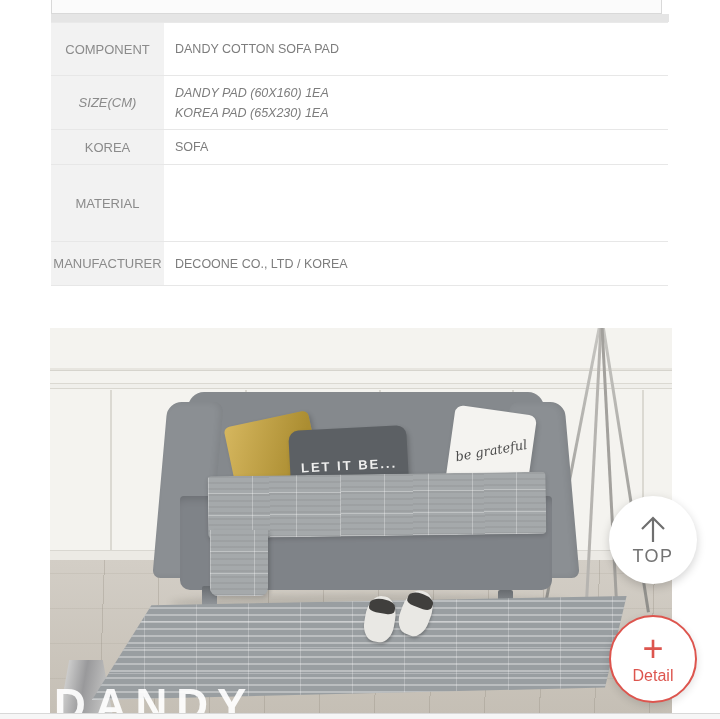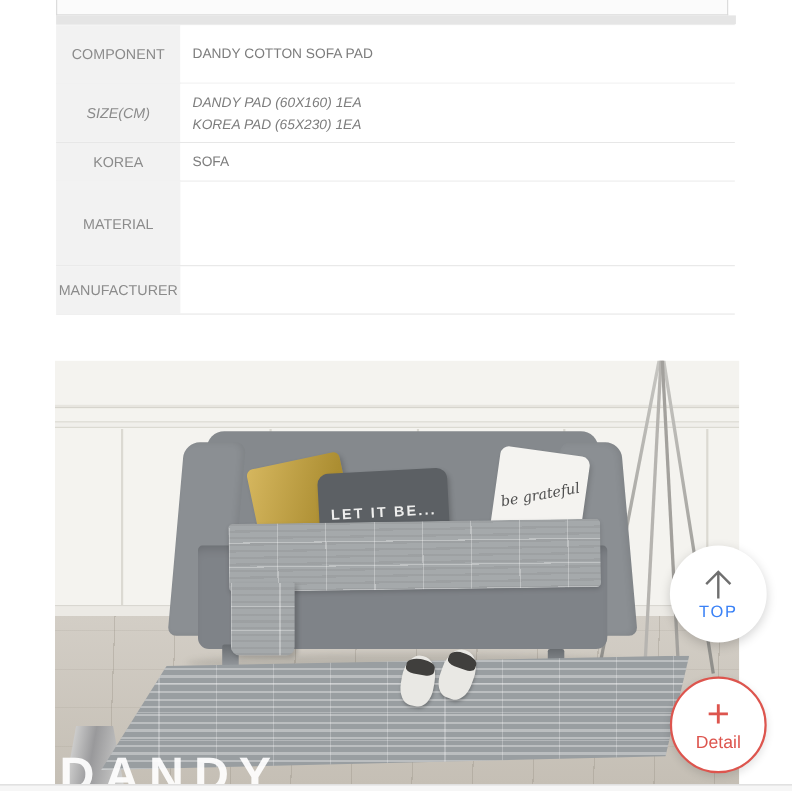--- a/index.html
+++ b/index.html
@@ -126,21 +126,21 @@
 
   
   .bottom-strip { position:absolute; left:0; top:713px; width:720px; height:6px;
                   background:#f6f6f6; border-top:1px solid #d8d8d8; }
 
   
   .fab { position:absolute; width:88px; height:88px; border-radius:50%; background:#fff;
          display:flex; flex-direction:column; align-items:center; justify-content:center;
          cursor:pointer; }
   .fab-top { left:609px; top:496px; box-shadow:0 3px 10px rgba(0,0,0,.18); }
-  .fab-top .label { color:#3b82f6; font-size:15px; letter-spacing:1.5px; margin-top:2px; }
+  .fab-top .label { color:#737373; font-size:18px; letter-spacing:1.5px; margin-top:2px; }
   .fab-detail { left:609px; top:615px; border:2px solid var(--accent);
                 box-shadow:0 3px 8px rgba(0,0,0,.12); }
   .fab-detail .plus { color:var(--accent); font-size:36px; font-weight:300;
                       line-height:30px; }
   .fab-detail .label { color:var(--accent); font-size:16px; margin-top:3px; }
 </style>
 </head>
 <body>
 
 <div class="stage">
@@ -166,20 +166,23 @@
       <div class="spec-label">KOREA</div>
       <div class="spec-value">
         <span>SOFA</span>
       </div>
     </div>
     <div class="spec-row r4">
       <div class="spec-label">MATERIAL</div>
     </div>
     <div class="spec-row r5">
       <div class="spec-label">MANUFACTURER</div>
+      <div class="spec-value">
+        <span>DECOONE CO., LTD / KOREA</span>
+      </div>
     </div>
   </div>
 
   <div class="photo">
     <div class="wall"></div>
     <div class="trim-top"></div>
     <div class="rail"></div>
     <div class="groove" style="left:60px"></div>
     <div class="groove" style="left:195px"></div>
     <div class="groove" style="left:329px"></div>

